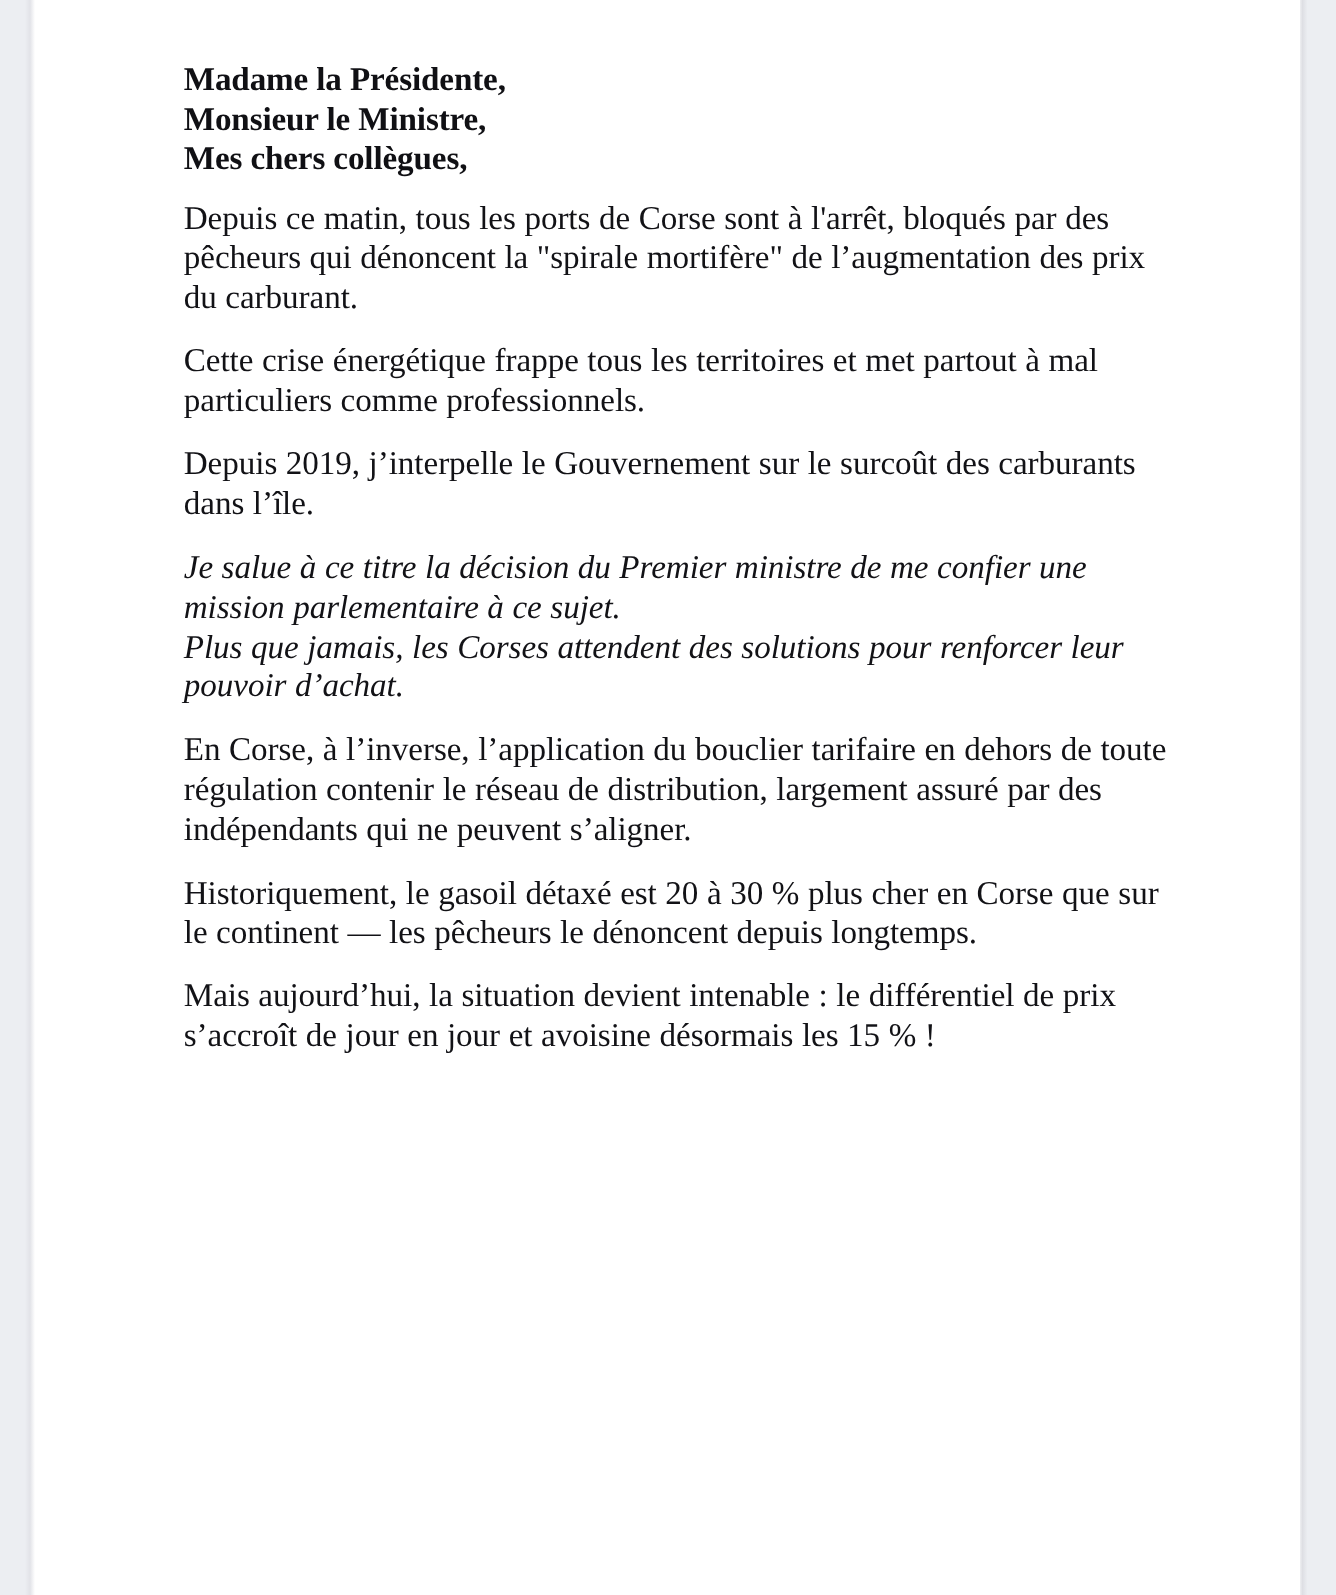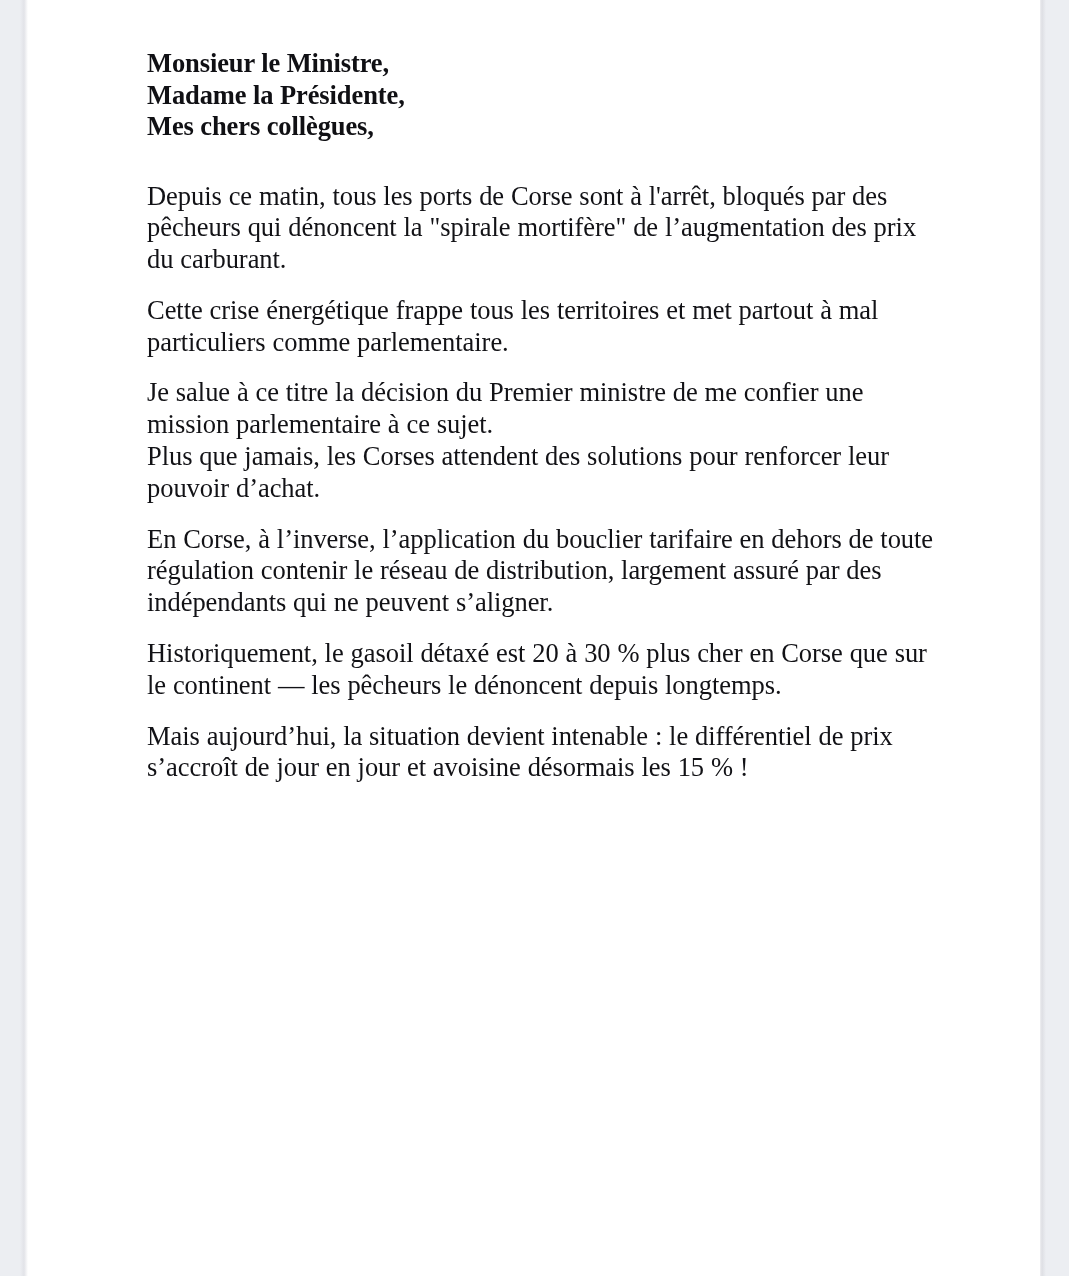--- a/index.html
+++ b/index.html
@@ -57,40 +57,42 @@
     color: #121216;
     margin: 19px 0 0 0;
     letter-spacing: -0.05px;
     word-spacing: 0.3px;
   }
   .para:first-of-type {
     margin-top: 0;
   }
   .para .br-line {
     display: block;
+    font-style: italic;
   }
 </style>
 </head>
 <body>
 
 <div class="viewport">
   <div class="page">
     <div class="doc-body">
 
       <div class="salutation">
+        <span class="sal-line">Madame la Présidente,</span>
         <span class="sal-line">Monsieur le Ministre,</span>
-        <span class="sal-line">Madame la Présidente,</span>
         <span class="sal-line">Mes chers collègues,</span>
       </div>
 
-      <p class="para" style="margin-top:38px">Depuis ce matin, tous les ports de Corse sont à l'arrêt, bloqués par des pêcheurs qui dénoncent la "spirale mortifère" de l’augmentation des prix du carburant.</p>
+      <p class="para" style="margin-top:16px">Depuis ce matin, tous les ports de Corse sont à l'arrêt, bloqués par des pêcheurs qui dénoncent la "spirale mortifère" de l’augmentation des prix du carburant.</p>
 
-      <p class="para">Cette crise énergétique frappe tous les territoires et met partout à mal particuliers comme parlementaire.</p>
+      <p class="para">Cette crise énergétique frappe tous les territoires et met partout à mal particuliers comme professionnels.</p>
 
 
+      <p class="para">Depuis 2019, j’interpelle le Gouvernement sur le surcoût des carburants dans l’île.</p>
 
       <p class="para">
         <span class="br-line">Je salue à ce titre la décision du Premier ministre de me confier une mission parlementaire à ce sujet.</span>
         <span class="br-line">Plus que jamais, les Corses attendent des solutions pour renforcer leur pouvoir d’achat.</span>
       </p>
 
 
       <p class="para">En Corse, à l’inverse, l’application du bouclier tarifaire en dehors de toute régulation contenir le réseau de distribution, largement assuré par des indépendants qui ne peuvent s’aligner.</p>
 
 

